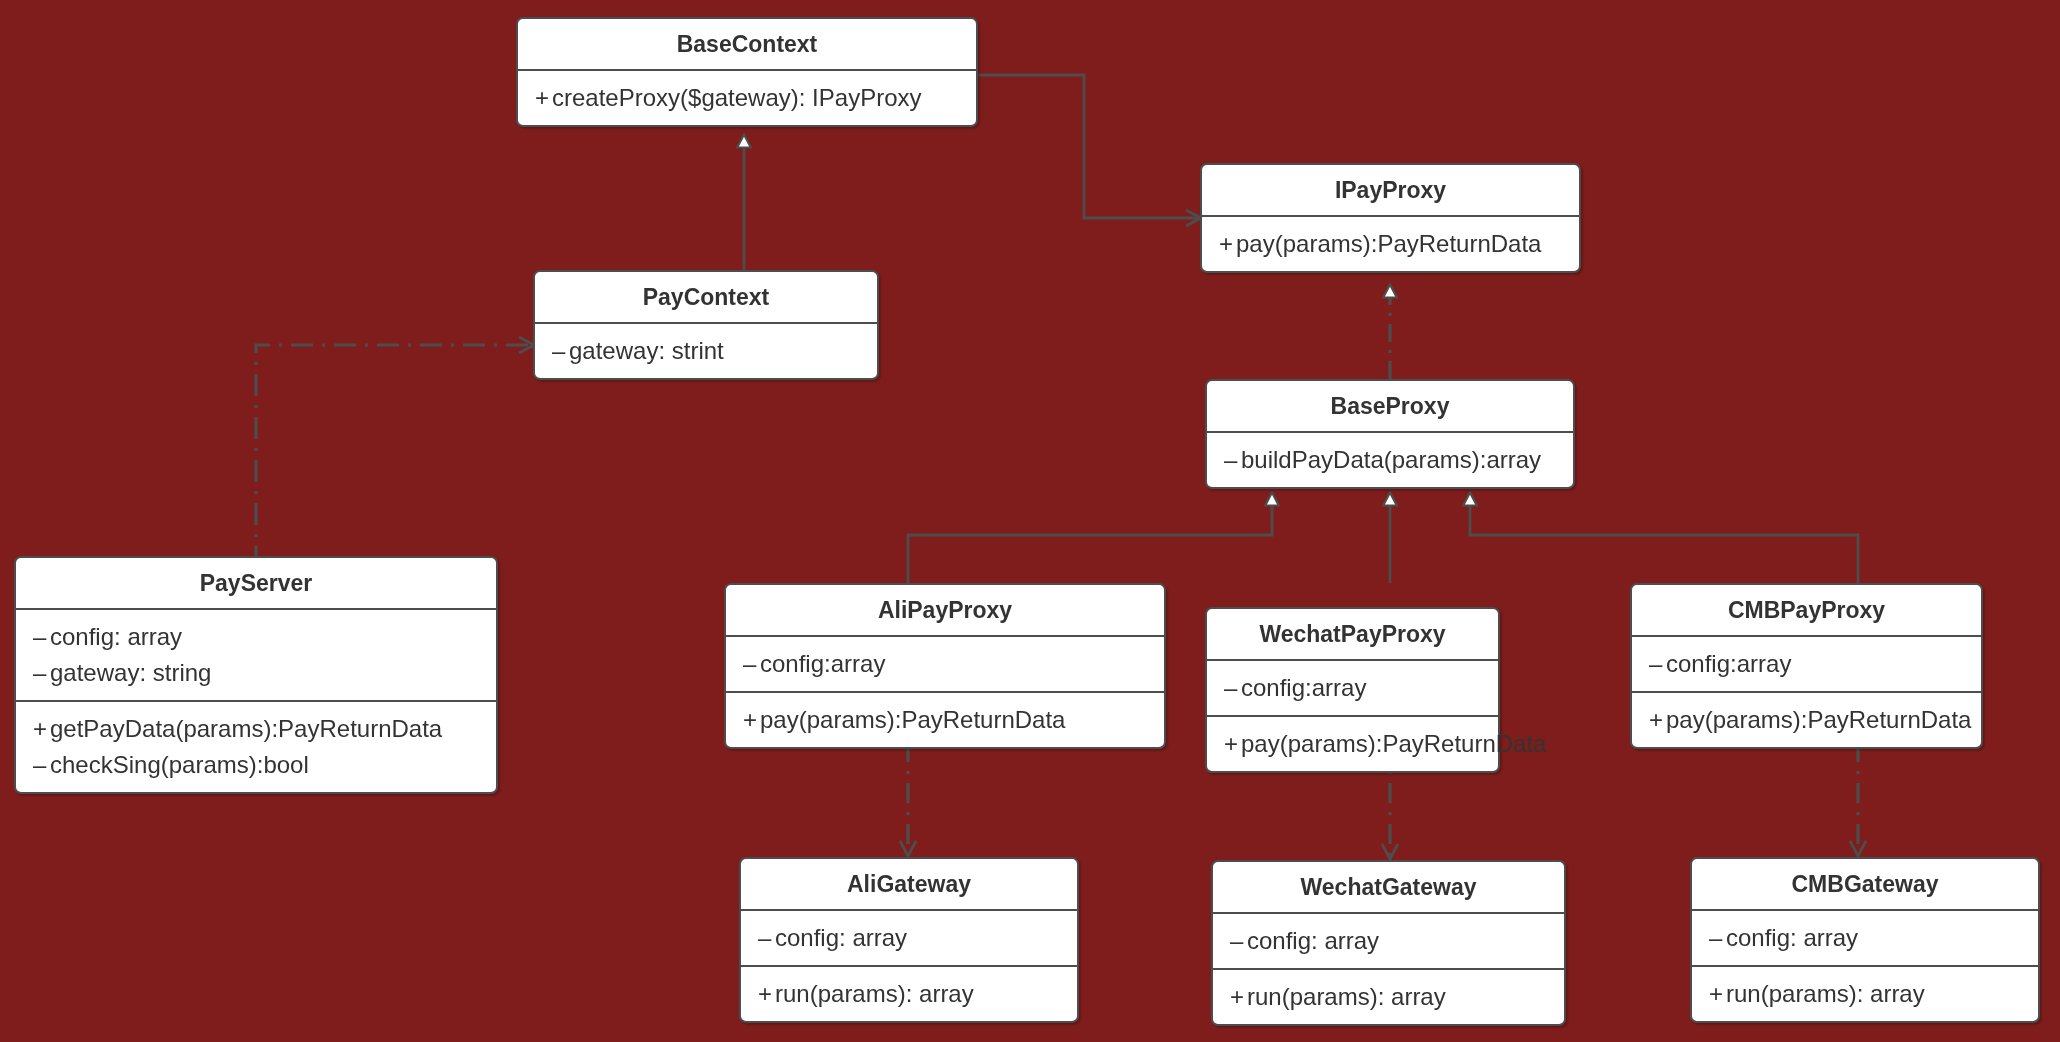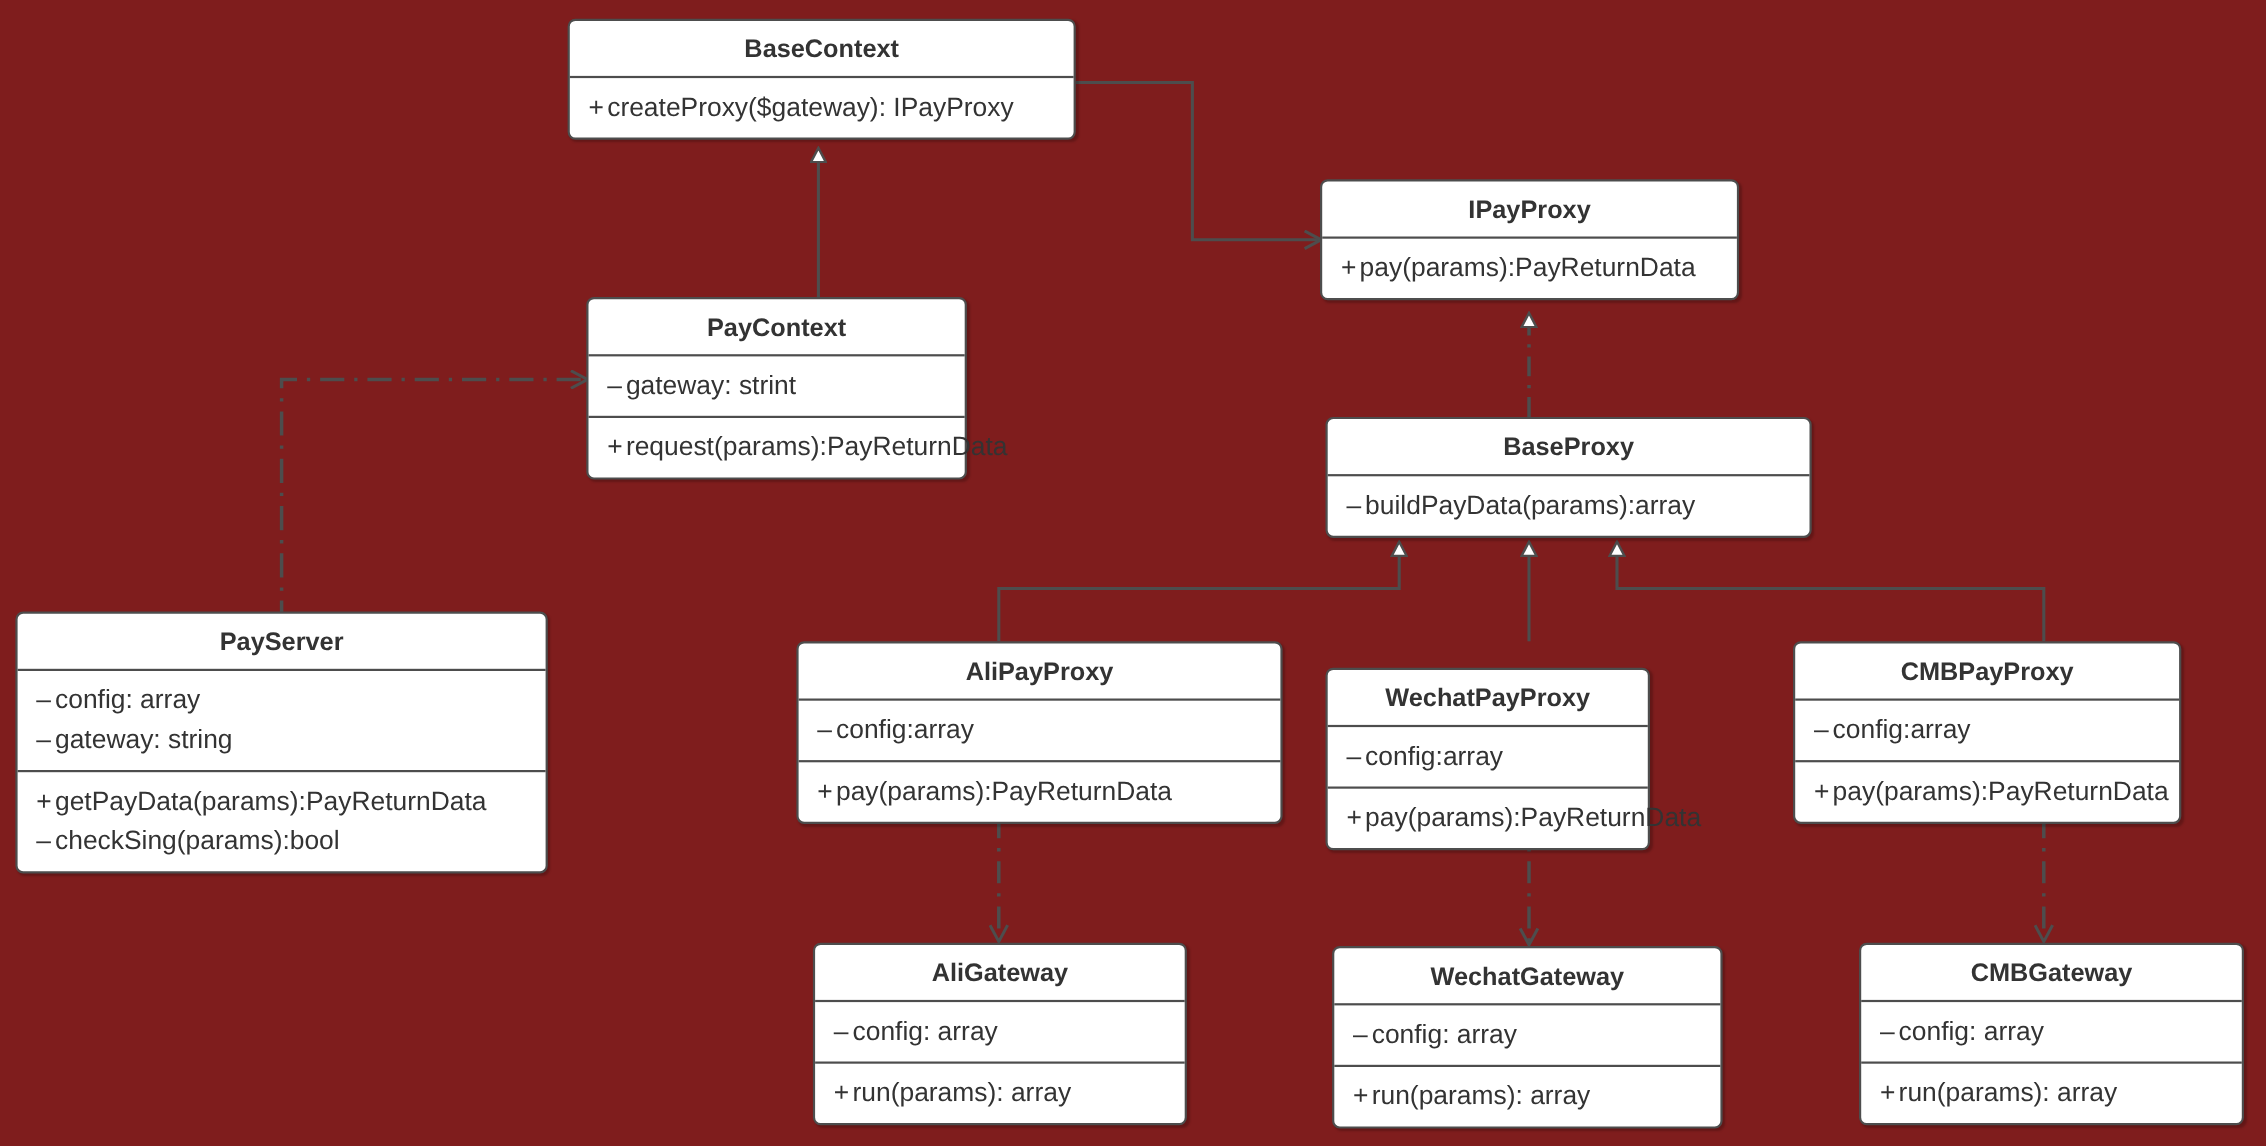--- a/index.html
+++ b/index.html
@@ -127,25 +127,22 @@
         <div class="uml-name">IPayProxy</div>
         <div class="uml-compartment">
           <div class="uml-member"><span class="vis">+</span><span>pay(params):PayReturnData</span></div>
         </div>
       </div>
       <div class="uml-class" style="left: 533px; top: 270px; width: 346px;">
         <div class="uml-name">PayContext</div>
         <div class="uml-compartment">
           <div class="uml-member"><span class="vis">–</span><span>gateway: strint</span></div>
         </div>
-        <div class="uml-compartment">
-          <div class="uml-member"><span class="vis">+</span><span>request(params):PayReturnData</span></div>
-        </div>
-      </div>
-      <div class="uml-class" style="left: 1205px; top: 379px; width: 442px;">
+      </div>
+      <div class="uml-class" style="left: 1205px; top: 379px; width: 370px;">
         <div class="uml-name">BaseProxy</div>
         <div class="uml-compartment">
           <div class="uml-member"><span class="vis">–</span><span>buildPayData(params):array</span></div>
         </div>
       </div>
       <div class="uml-class" style="left: 14px; top: 556px; width: 484px;">
         <div class="uml-name">PayServer</div>
         <div class="uml-compartment">
           <div class="uml-member"><span class="vis">–</span><span>config: array</span></div>
           <div class="uml-member"><span class="vis">–</span><span>gateway: string</span></div>

